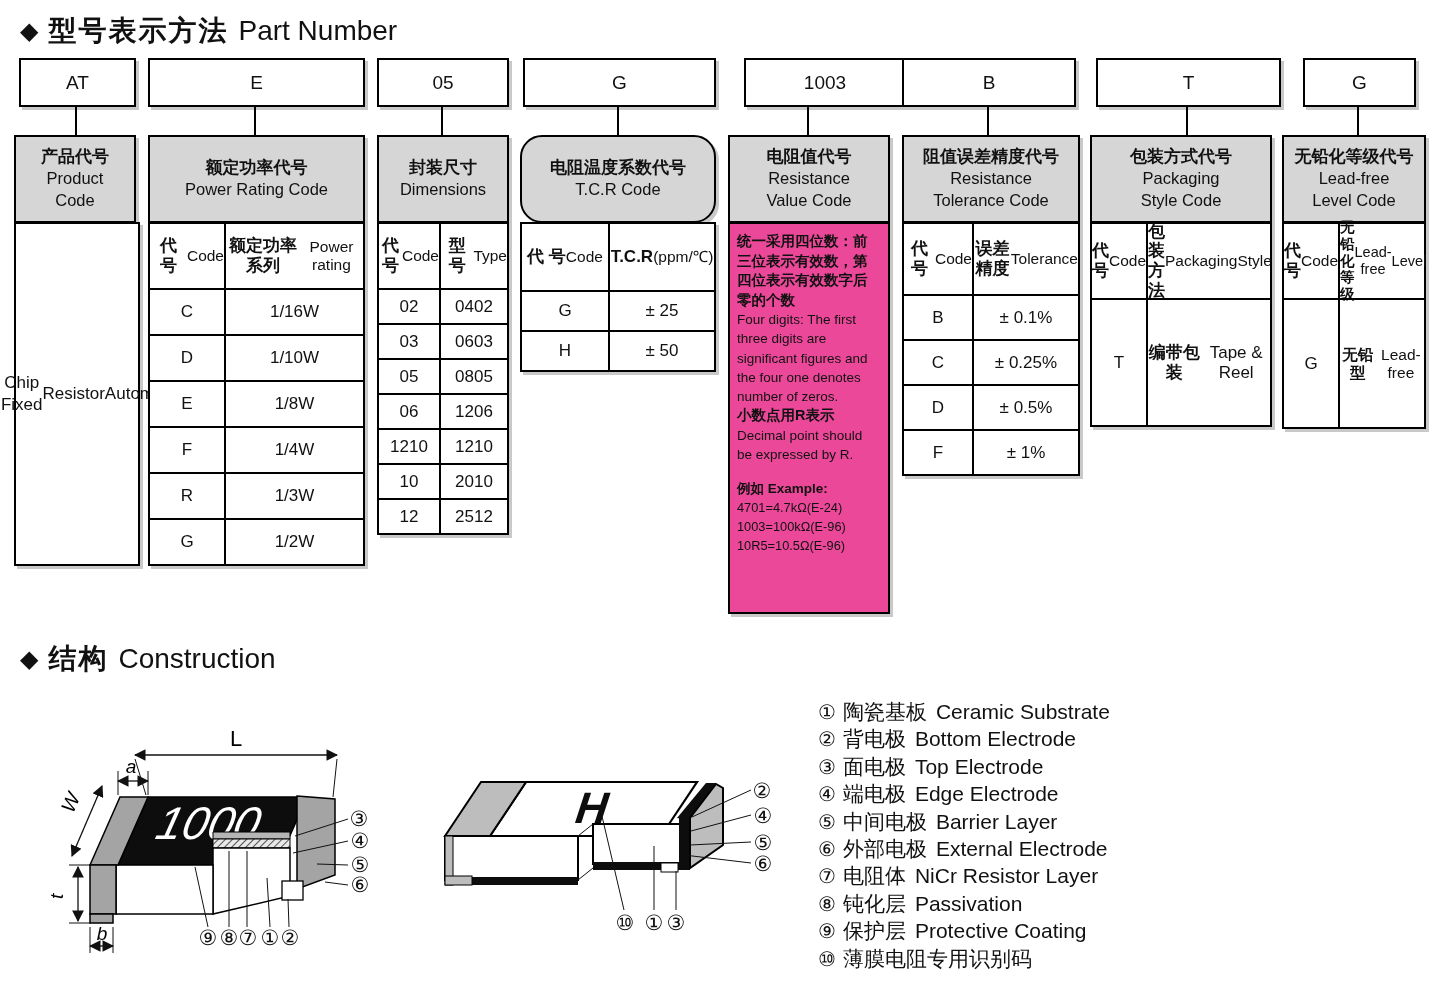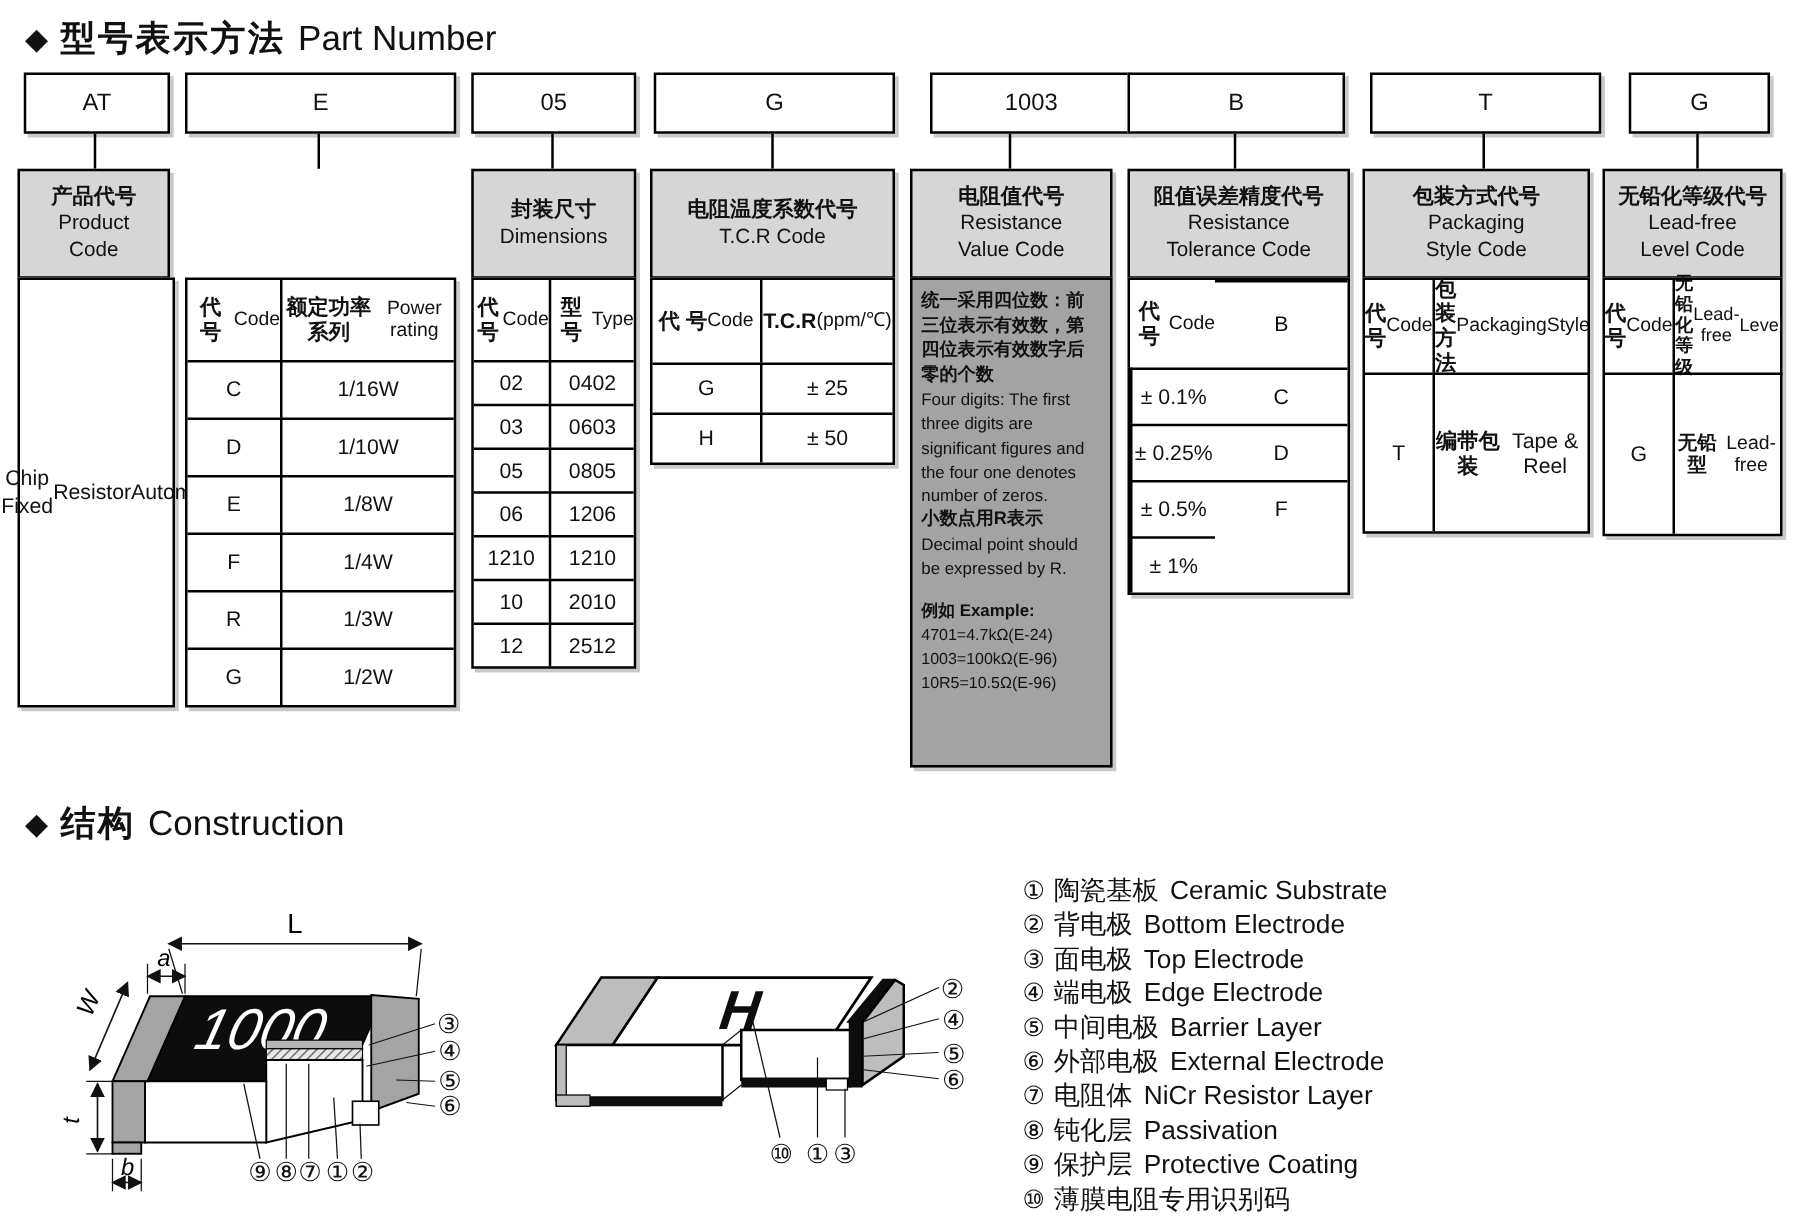--- a/index.html
+++ b/index.html
@@ -23,21 +23,21 @@
        font-size:17px;line-height:1.15;text-align:center;}
   .bl{border-left:2px solid #000;} .bt{border-top:2px solid #000;}
   .chd{font-weight:bold;font-size:16.5px;}
   .chd .en{font-weight:normal;font-size:15.5px;}
   .prodbody{position:absolute;left:14px;top:222px;width:122px;height:340px;border:2px solid #000;
        background:#fff;box-shadow:3px 3px 0 #c9c9c9;display:flex;flex-direction:row;
        align-items:center;justify-content:center;text-align:center;font-size:17px;line-height:1.3;}
   .prodbody .zh{font-weight:bold;}
   .prodbody .gap{height:12px;}
   .resval{position:absolute;left:728px;top:222px;width:162px;height:392px;border:2px solid #000;
-       background:#a3a3a3;box-shadow:3px 3px 0 #c9c9c9;padding:8px 7px;box-sizing:border-box;
+       background:#ec4899;box-shadow:3px 3px 0 #c9c9c9;padding:8px 7px;box-sizing:border-box;
        text-align:left;}
   .resval .zh{font-size:14.5px;font-weight:bold;line-height:1.35;}
   .resval .en{font-size:13.5px;line-height:1.42;}
   .resval .exlabel{font-size:13.5px;font-weight:bold;margin-top:16px;}
   .resval .ex{font-size:12.8px;line-height:1.5;}
   .legend{position:absolute;left:818px;top:698px;}
   .legend-row{display:flex;align-items:baseline;height:27.4px;font-size:21px;white-space:nowrap;}
   .legend-num{margin-right:7px;font-size:20px;}
   .legend-zh{margin-right:9px;}
   svg text{font-family:"Liberation Sans", sans-serif;}
@@ -72,25 +72,29 @@
   <div class="conn" style="left:807px;"></div>
   <div class="conn" style="left:987px;"></div>
   <div class="conn" style="left:1186px;"></div>
   <div class="conn" style="left:1357px;"></div>
 
   <div class="colhead" style="left:14px;width:118px;">
     <span class="zh">产品代号</span>
     <span>Product</span>
     <span>Code</span>
   </div>
+  <div class="colhead" style="left:148px;width:213px;">
+    <span class="zh">额定功率代号</span>
+    <span>Power Rating Code</span>
+  </div>
   <div class="colhead" style="left:377px;width:128px;">
     <span class="zh">封装尺寸</span>
     <span>Dimensions</span>
   </div>
-  <div class="colhead" style="left:520px;width:192px;">
+  <div class="colhead" style="left:520px;width:192px;border-radius:22px;">
     <span class="zh">电阻温度系数代号</span>
     <span>T.C.R Code</span>
   </div>
   <div class="colhead" style="left:728px;width:158px;">
     <span class="zh">电阻值代号</span>
     <span>Resistance</span>
     <span>Value Code</span>
   </div>
   <div class="colhead" style="left:902px;width:174px;">
     <span class="zh">阻值误差精度代号</span>
@@ -192,20 +196,24 @@
     <div class="ex">4701=4.7kΩ(E-24)</div>
     <div class="ex">1003=100kΩ(E-96)</div>
     <div class="ex">10R5=10.5Ω(E-96)</div>
   </div>
 
   <div class="tbl" style="left:902px;top:222px;width:174px;grid-template-columns:68px 1fr;grid-template-rows:70px repeat(4,45px);">
     <div class="chd">
         <span>代 号</span>
         <span class="en">Code</span>
       </div>
+    <div class="chd bl">
+        <span>误差精度</span>
+        <span class="en">Tolerance</span>
+      </div>
     <div class="bt">B</div>
     <div class="bt bl">± 0.1%</div>
     <div class="bt">C</div>
     <div class="bt bl">± 0.25%</div>
     <div class="bt">D</div>
     <div class="bt bl">± 0.5%</div>
     <div class="bt">F</div>
     <div class="bt bl">± 1%</div>
   </div>
 

